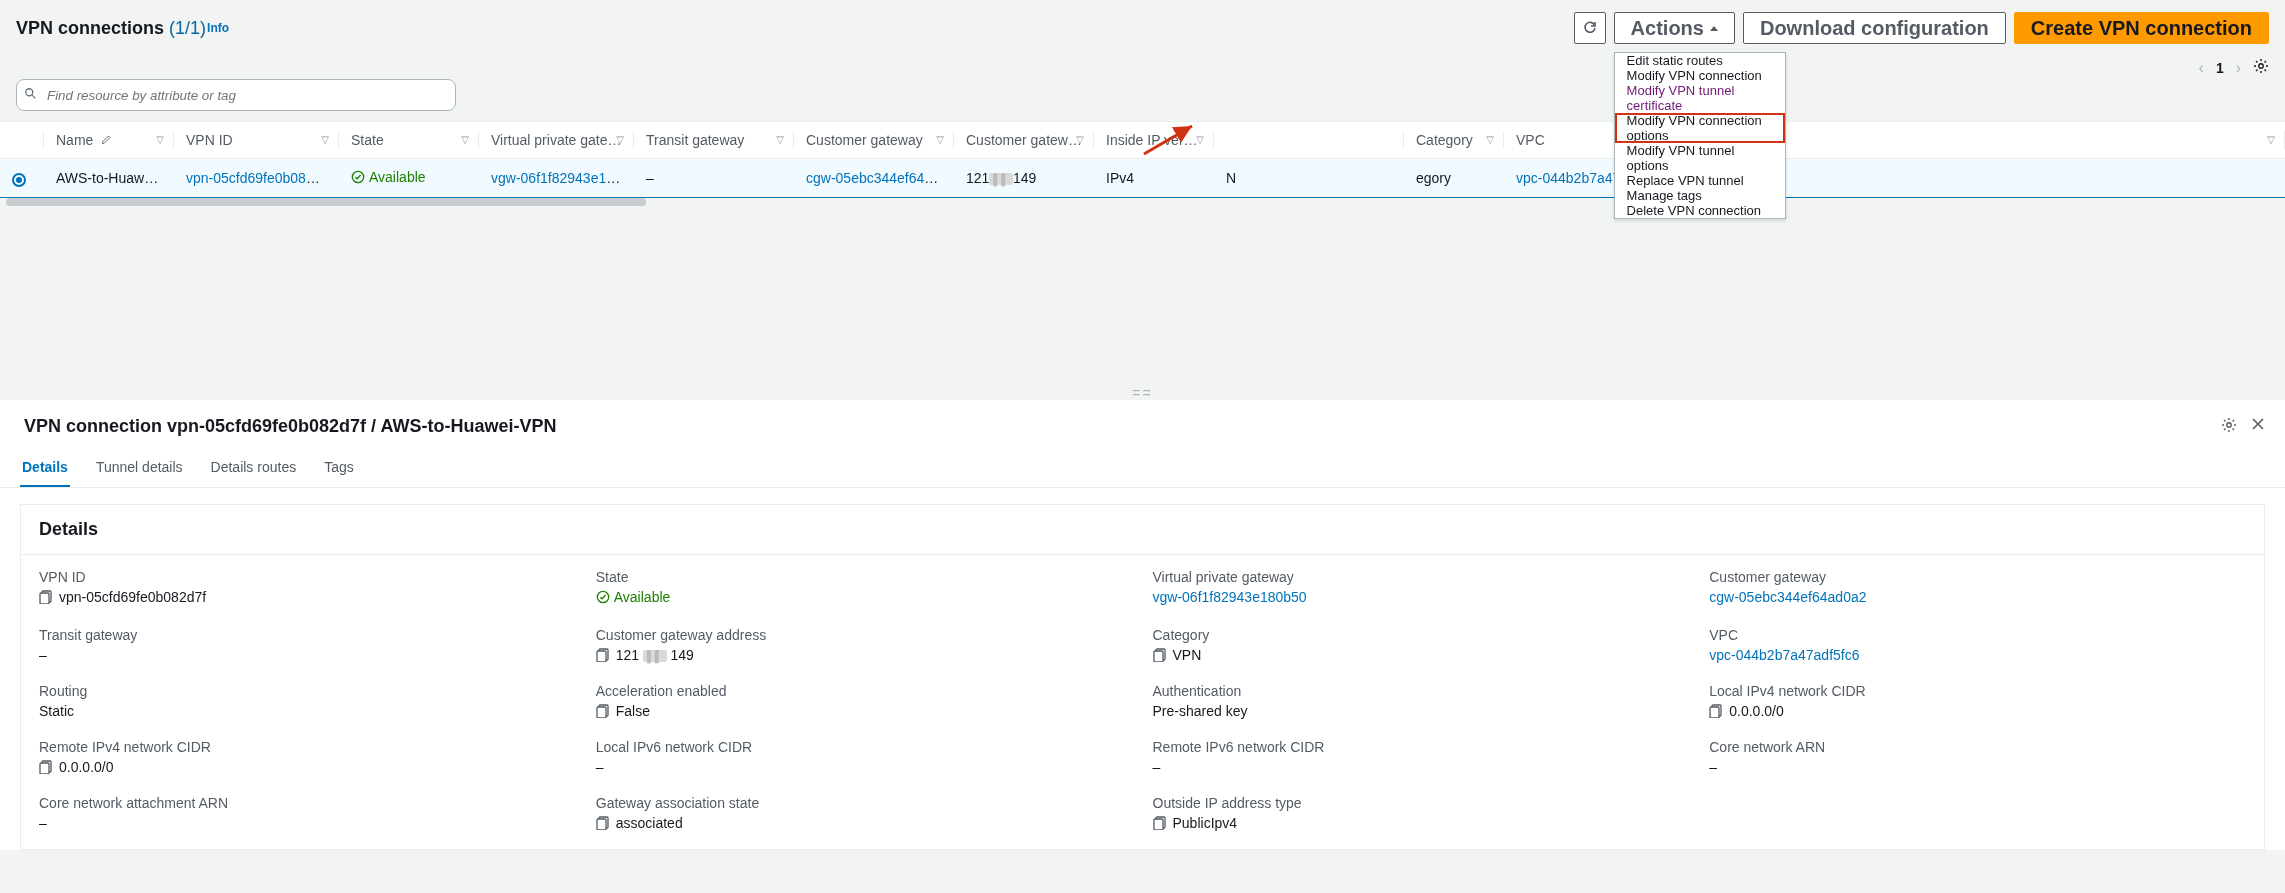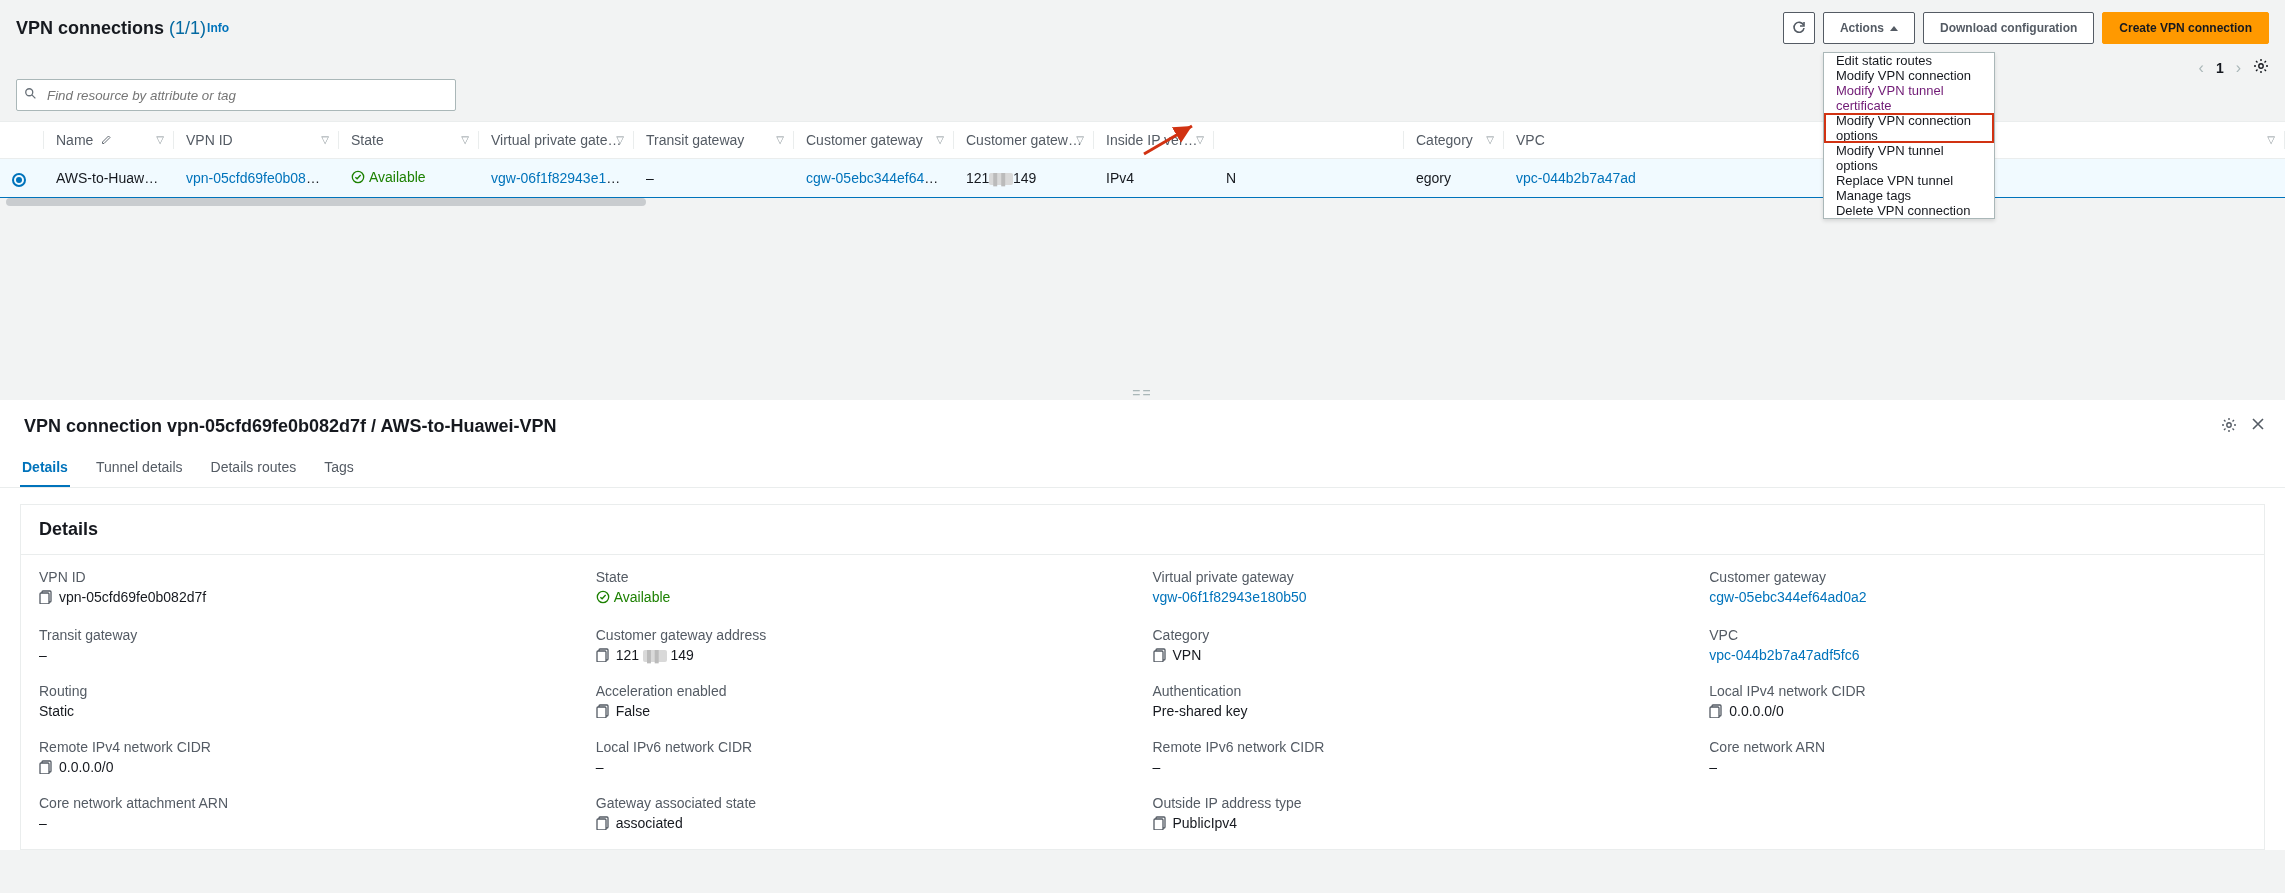--- a/index.html
+++ b/index.html
@@ -8,32 +8,32 @@
 
   .page { width:2285px; height:893px; background:#f2f3f3; position:relative; overflow:hidden; }
 
   
   .topbar { display:flex; align-items:center; padding:12px 16px 8px 16px; }
   .title { font-size:18px; font-weight:700; }
   .title .count { color:#0369a1; font-weight:400; }
   .info-link { font-size:12px; margin-left:1px; color:#0073bb; font-weight:700; }
   .toolbar-right { margin-left:auto; display:flex; gap:8px; align-items:center; position:relative; }
 
-  .btn { display:inline-flex; align-items:center; justify-content:center; height:32px; padding:0 16px; background:#fff; border:1px solid #545b64; border-radius:2px; font-weight:700; font-size:12px; cursor:pointer; color:#545b64; }
+  .btn { display:inline-flex; align-items:center; justify-content:center; height:32px; padding:0 16px; background:#fff; border:1px solid #545b64; border-radius:2px; font-weight:700; font-size:20px; cursor:pointer; color:#545b64; }
   .btn-primary { background:#ff9900; border-color:#ff9900; color:#16191f; }
   .btn-icon { width:32px; padding:0; }
   .arrow-up { width:0; height:0; border-left:4px solid transparent; border-right:4px solid transparent; border-bottom:5px solid #545b64; margin-left:6px; }
 
   .pager { display:flex; align-items:center; gap:12px; padding:6px 16px 2px 16px; justify-content:flex-end; }
   .pager .pg-arrow { color:#aab7b8; cursor:default; font-size:16px; }
   .pager .pg-num { font-weight:700; }
 
   .search-wrap { padding:0 16px 10px 16px; }
   .search { position:relative; width:440px; }
-  .search input { width:100%; height:32px; padding:0 10px 0 30px; border:1px solid #aab7b8; border-radius:2px; font-style:italic; color:#687078; }
+  .search input { width:100%; height:32px; padding:0 10px 0 30px; border:1px solid #aab7b8; border-radius:8px; font-style:italic; color:#687078; }
   .search .mag { position:absolute; left:8px; top:8px; color:#687078; }
 
   
   .table-wrap { border-top:1px solid #eaeded; background:#fff; }
   table.grid { width:100%; border-collapse:collapse; table-layout:fixed; }
   table.grid th { text-align:left; font-weight:400; color:#545b64; padding:10px 12px; border-bottom:1px solid #eaeded; position:relative; white-space:nowrap; overflow:hidden; text-overflow:ellipsis; }
   table.grid th .sort { position:absolute; right:10px; top:12px; font-size:10px; color:#879196; }
   table.grid th::after { content:""; position:absolute; right:0; top:25%; height:50%; border-right:1px solid #eaeded; }
   table.grid td { padding:10px 12px; border-bottom:1px solid #eaeded; white-space:nowrap; overflow:hidden; text-overflow:ellipsis; }
   table.grid tr.selected-row { background:#f1faff; }
@@ -343,21 +343,21 @@
           </div>
           <div class="kv">
             <div class="k">Core network ARN</div>
             <div class="v"><span>–</span></div>
           </div>
           <div class="kv">
             <div class="k">Core network attachment ARN</div>
             <div class="v"><span>–</span></div>
           </div>
           <div class="kv">
-            <div class="k">Gateway associated state</div>
+            <div class="k">Gateway association state</div>
             <div class="v"><span class="copy"><svg class="copy-icon" viewBox="0 0 14 14">
                   <use href="#i-copy"></use>
                 </svg></span><span>associated</span></div>
           </div>
           <div class="kv">
             <div class="k">Outside IP address type</div>
             <div class="v"><span class="copy"><svg class="copy-icon" viewBox="0 0 14 14">
                   <use href="#i-copy"></use>
                 </svg></span><span>PublicIpv4</span></div>
           </div>

